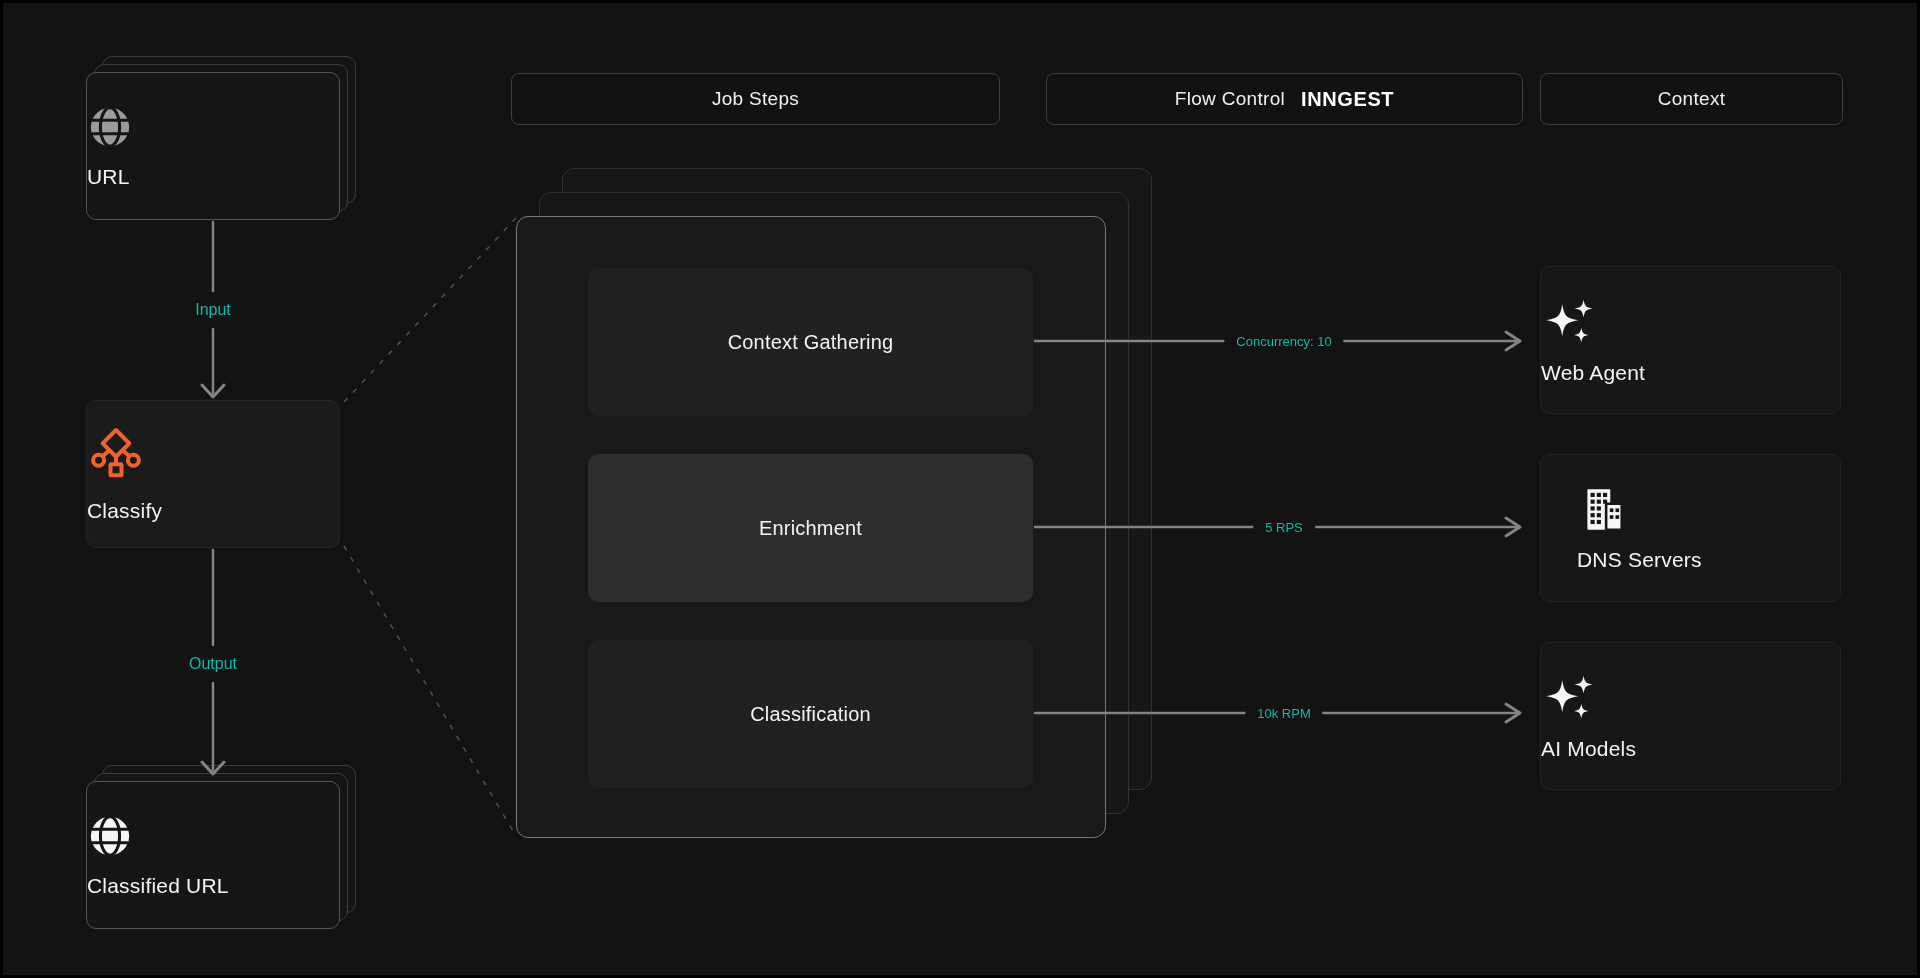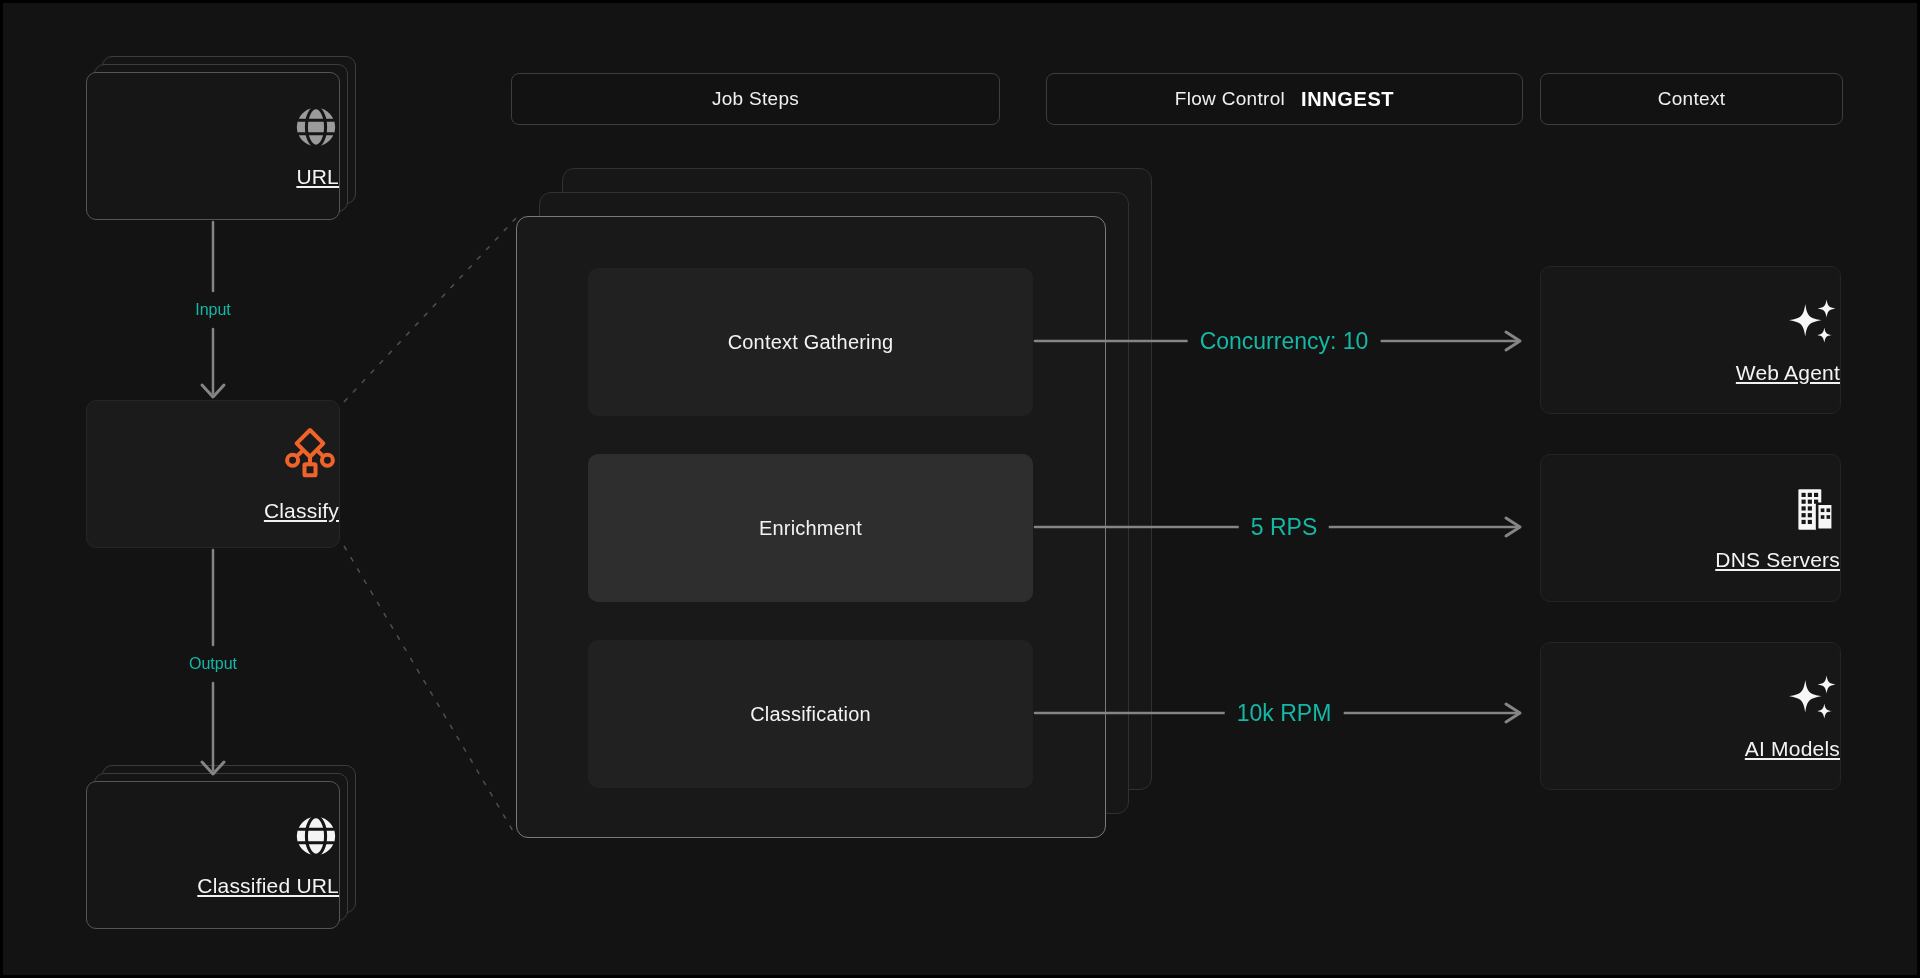--- a/index.html
+++ b/index.html
@@ -4,21 +4,21 @@
 <style>
   html,body{margin:0;padding:0;background:#000;}
   .canvas{position:relative;width:1920px;height:978px;background:#131313;border:3px solid #000;
           box-sizing:border-box;overflow:hidden;font-family:"Liberation Sans",sans-serif;color:#f2f2f2;}
   .dotted{background-image:radial-gradient(rgba(255,255,255,0.05) 1px,transparent 1.2px);background-size:8px 8px;}
 
   
   .card{position:absolute;border-radius:10px;box-sizing:border-box;}
   .ghost{background:#151515;border:1px solid #3c3c3c;}
   .node-card{background:#161616;border:1px solid #555;display:flex;flex-direction:column;
-             align-items:flex-end;justify-content:center;gap:15px;z-index:2;text-decoration:underline;}
+             align-items:flex-start;justify-content:center;gap:15px;z-index:2;}
   .node-label{font-size:21px;letter-spacing:.2px;color:#f4f4f4;}
 
   .classify-card{background:#1b1b1b;border:1px solid #262626;}
 
   
   .header-box{position:absolute;top:70px;height:50px;border:1px solid #3e3e3e;border-radius:8px;
               background:#121212;display:flex;align-items:center;justify-content:center;z-index:2;}
   .header-label{font-size:19px;color:#f0f0f0;letter-spacing:.3px;}
   .brand{font-size:20px;font-weight:800;letter-spacing:.6px;margin-left:16px;color:#fff;}
 
@@ -30,21 +30,21 @@
   .step-box.active{background:#2e2e2e;}
   .step-label{font-size:20px;color:#f3f3f3;letter-spacing:.2px;}
 
   
   .context-card{background:#171717;border:1px solid #242424;}
 
   
   .edge-label{position:absolute;transform:translate(-50%,-50%);white-space:nowrap;z-index:6;
               background:#131313;color:#14b8a6;padding:2px 12px;}
   .edge-label.v{font-size:16px;padding:2px 8px;}
-  .edge-label.h{font-size:23px;}
+  .edge-label.h{font-size:13px;}
 
   .connectors{position:absolute;left:0;top:0;z-index:5;pointer-events:none;}
 
   .icon{line-height:0;}
 </style>
 </head>
 <body>
 
 <div class="canvas">
 

